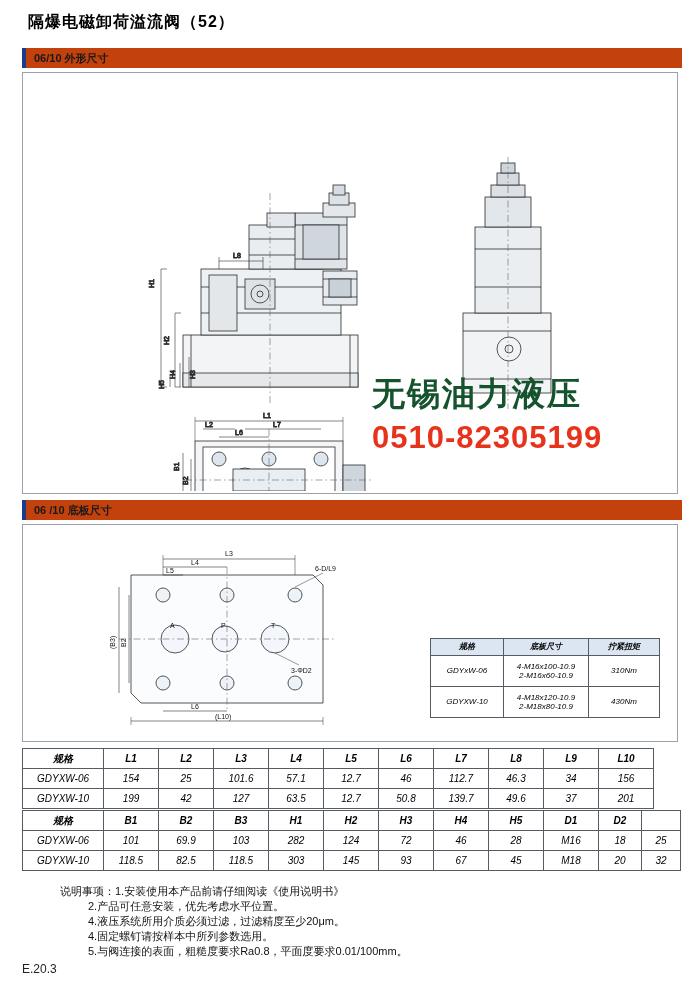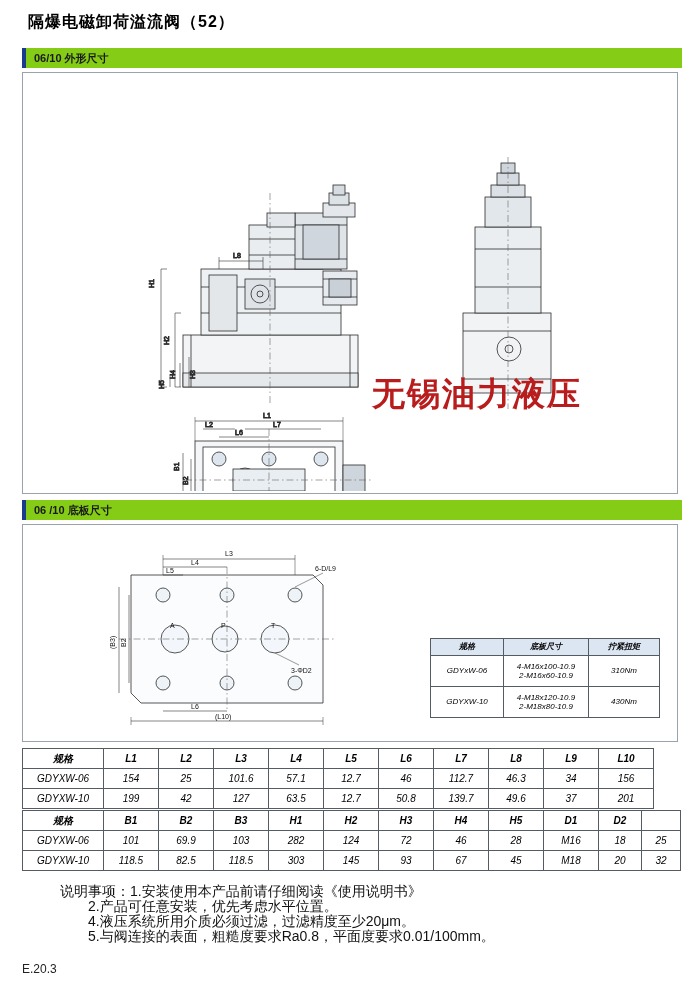--- a/index.html
+++ b/index.html
@@ -26,21 +26,21 @@
     top: 12px;
     font-size: 16px;
     font-weight: bold;
     letter-spacing: 1px;
   }
   .section-bar {
     position: absolute;
     left: 22px;
     width: 656px;
     height: 20px;
-    background: #84cc16;
+    background: #c2410c;
     border-left: 4px solid #1b3c8c;
   }
   .section-bar .sb-label {
     position: absolute;
     left: 8px;
     top: 3px;
     font-size: 11px;
     font-weight: bold;
     color: #1a1a1a;
   }
@@ -55,21 +55,21 @@
   #panel1 { left: 22px; top: 72px; width: 654px; height: 420px; }
   #panel2 { left: 22px; top: 524px; width: 654px; height: 216px; }
 
   
   .wm-main {
     position: absolute;
     left: 372px;
     top: 372px;
     font-size: 33px;
     font-weight: bold;
-    color: #b91c1c;
+    color: #14532d;
     letter-spacing: 2px;
     font-family: "DejaVu Sans", sans-serif;
   }
   .wm-phone {
     position: absolute;
     left: 372px;
     top: 420px;
     font-size: 31px;
     font-weight: bold;
     color: #e8331c;
@@ -101,21 +101,21 @@
   #tableTorque td, #tableTorque th {
     height: 16px;
     line-height: 1.15;
   }
   #tableTorque th { background: #dce6f2; }
 
   .notes {
     position: absolute;
     left: 60px;
     top: 884px;
-    font-size: 14px;
+    font-size: 11px;
     line-height: 15px;
     color: #111;
   }
   .notes div { white-space: nowrap; }
   .notes .nt-head { margin-left: 0; }
   .notes .nt-item { margin-left: 28px; }
 
   .footer-code {
     position: absolute;
     left: 22px;
@@ -245,20 +245,21 @@
         <line x1="168" y1="386" x2="168" y2="428" stroke="#333" stroke-width="0.6"></line>
         <text class="dim" x="165" y="412" transform="rotate(-90 165 412)">B2</text>
 
         <line x1="196" y1="458" x2="216" y2="452" stroke="#333" stroke-width="0.5"></line>
         <text class="dim" x="186" y="468">6-ΦD1</text>
       </g>
     </svg>
   </div>
 
   <div class="wm-main">无锡油力液压</div>
+  <div class="wm-phone">0510-82305199</div>
 
   <div class="section-bar" id="bar2">
     <span class="sb-label">06 /10 底板尺寸</span>
   </div>
 
   <div class="panel" id="panel2">
     <svg width="652" height="214" viewBox="0 0 652 214">
       <g stroke="#2b2b2b" fill="none" stroke-width="0.8">
 
         <path d="M108 50 L290 50 L300 60 L300 178 L118 178 L108 168 Z" fill="#fbfcfd"></path>
@@ -427,18 +428,19 @@
         <td>20</td>
         <td>32</td>
       </tr>
     </tbody>
   </table>
 
   <div class="notes">
     <div class="nt-head">说明事项：1.安装使用本产品前请仔细阅读《使用说明书》</div>
     <div class="nt-item">2.产品可任意安装，优先考虑水平位置。</div>
     <div class="nt-item">4.液压系统所用介质必须过滤，过滤精度至少20μm。</div>
+    <div class="nt-item">4.固定螺钉请按样本中所列参数选用。</div>
     <div class="nt-item">5.与阀连接的表面，粗糙度要求Ra0.8，平面度要求0.01/100mm。</div>
   </div>
 
   <div class="footer-code">E.20.3</div>
 
 </div>
 
 </body></html>

